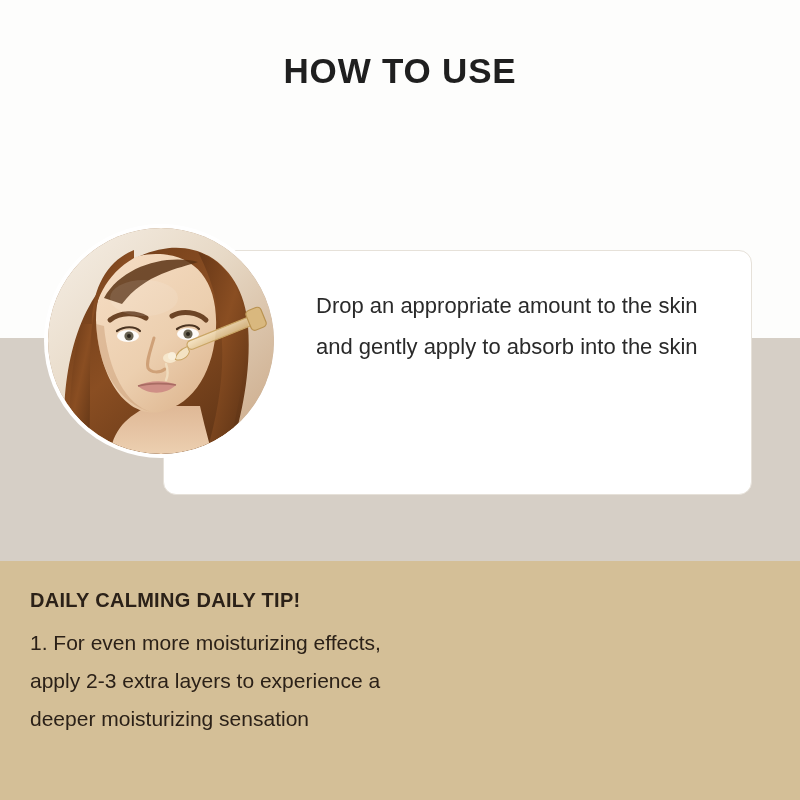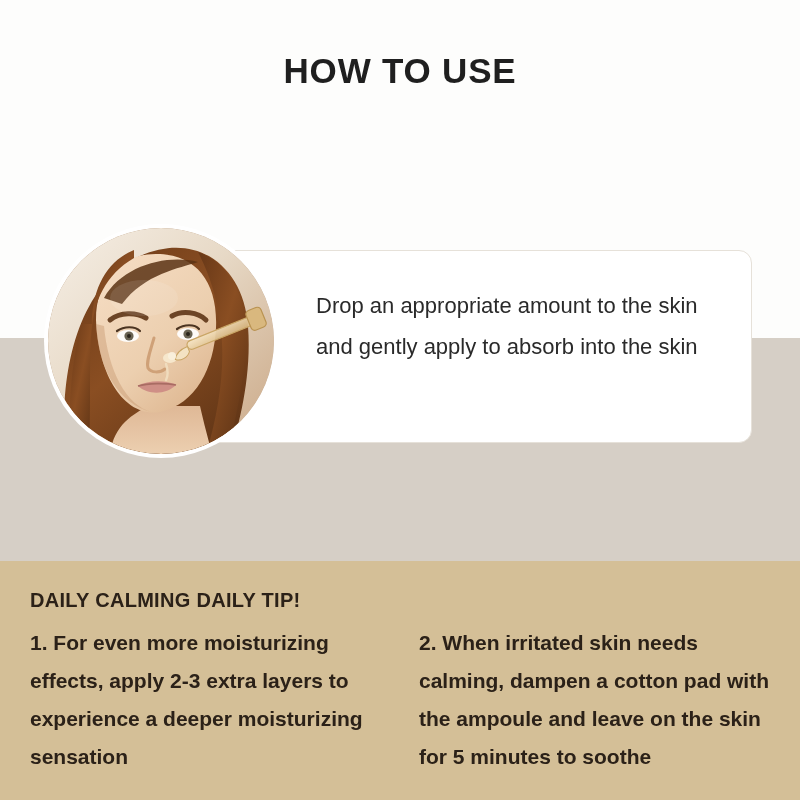--- a/index.html
+++ b/index.html
@@ -55,21 +55,21 @@
     line-height: 1.22;
     margin: 9px 0 0 0;
   }
 
   
   #info-card {
     position: absolute;
     left: 163px;
     top: 250px;
     width: 589px;
-    height: 193px;
+    height: 245px;
     background: #ffffff;
     border: 1px solid #e6e1d9;
     border-radius: 13px;
     box-sizing: border-box;
   }
   #info-card-text {
     position: absolute;
     left: 152px;
     top: 34px;
     width: 420px;
@@ -114,21 +114,21 @@
     top: 624px;
     width: 755px;
     display: flex;
     gap: 34px;
   }
   .tip-col {
     flex: 1 1 0;
     font-size: 21px;
     line-height: 38px;
     color: #2b2118;
-    font-weight: 700;
+    font-weight: 400;
   }
   #tip-col-1 { max-width: 355px; }
   #tip-col-2 { max-width: 360px; }
 </style>
 </head>
 <body>
 
 <div id="page">
 
   <div class="band" id="band-top"></div>
@@ -223,16 +223,15 @@
           <ellipse cx="96" cy="70" rx="34" ry="18" fill="#ffffff" opacity="0.1"></ellipse>
         </g>
       </svg>
     </div>
   </div>
 
   <div id="tip-heading">DAILY CALMING DAILY TIP!</div>
 
   <div id="tip-columns">
     <div class="tip-col" id="tip-col-1">1. For even more moisturizing effects, apply 2-3 extra layers to experience a deeper moisturizing sensation</div>
-    <div class="tip-col" id="tip-col-2">2. When irritated skin needs calming, dampen a cotton pad with the ampoule and leave on the skin for 5 minutes to soothe</div>
   </div>
 
 </div>
 
 </body></html>

